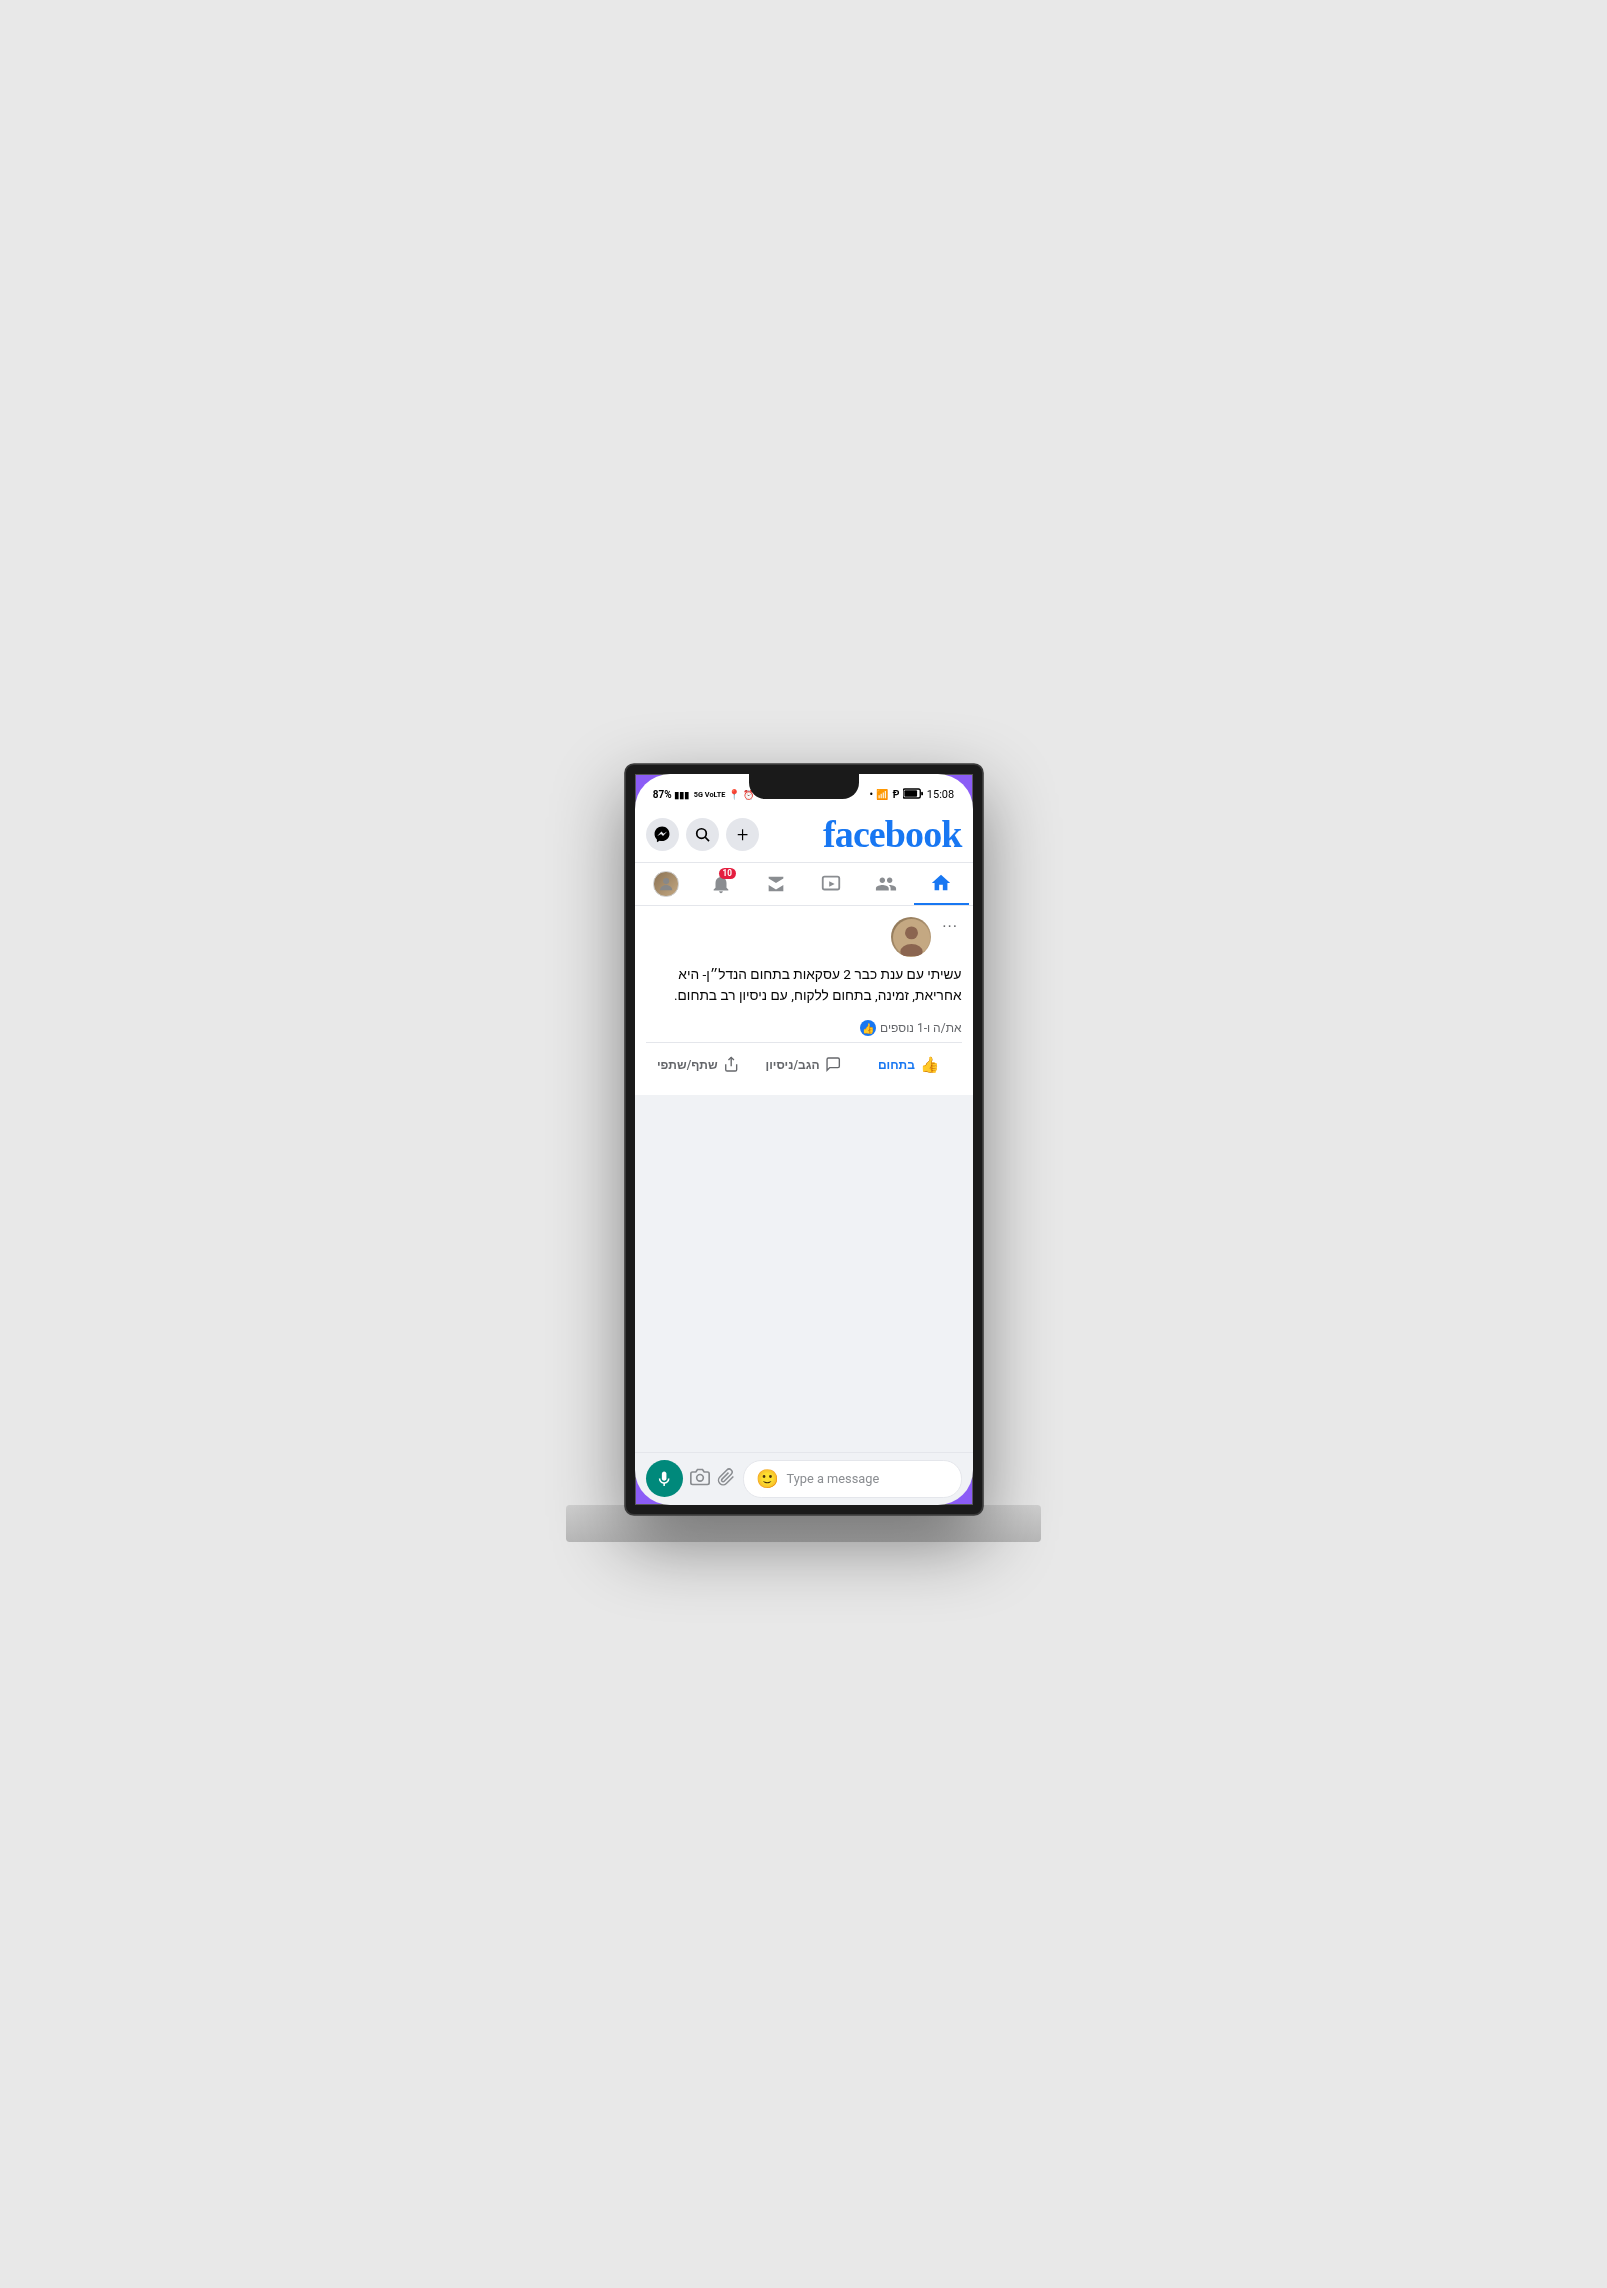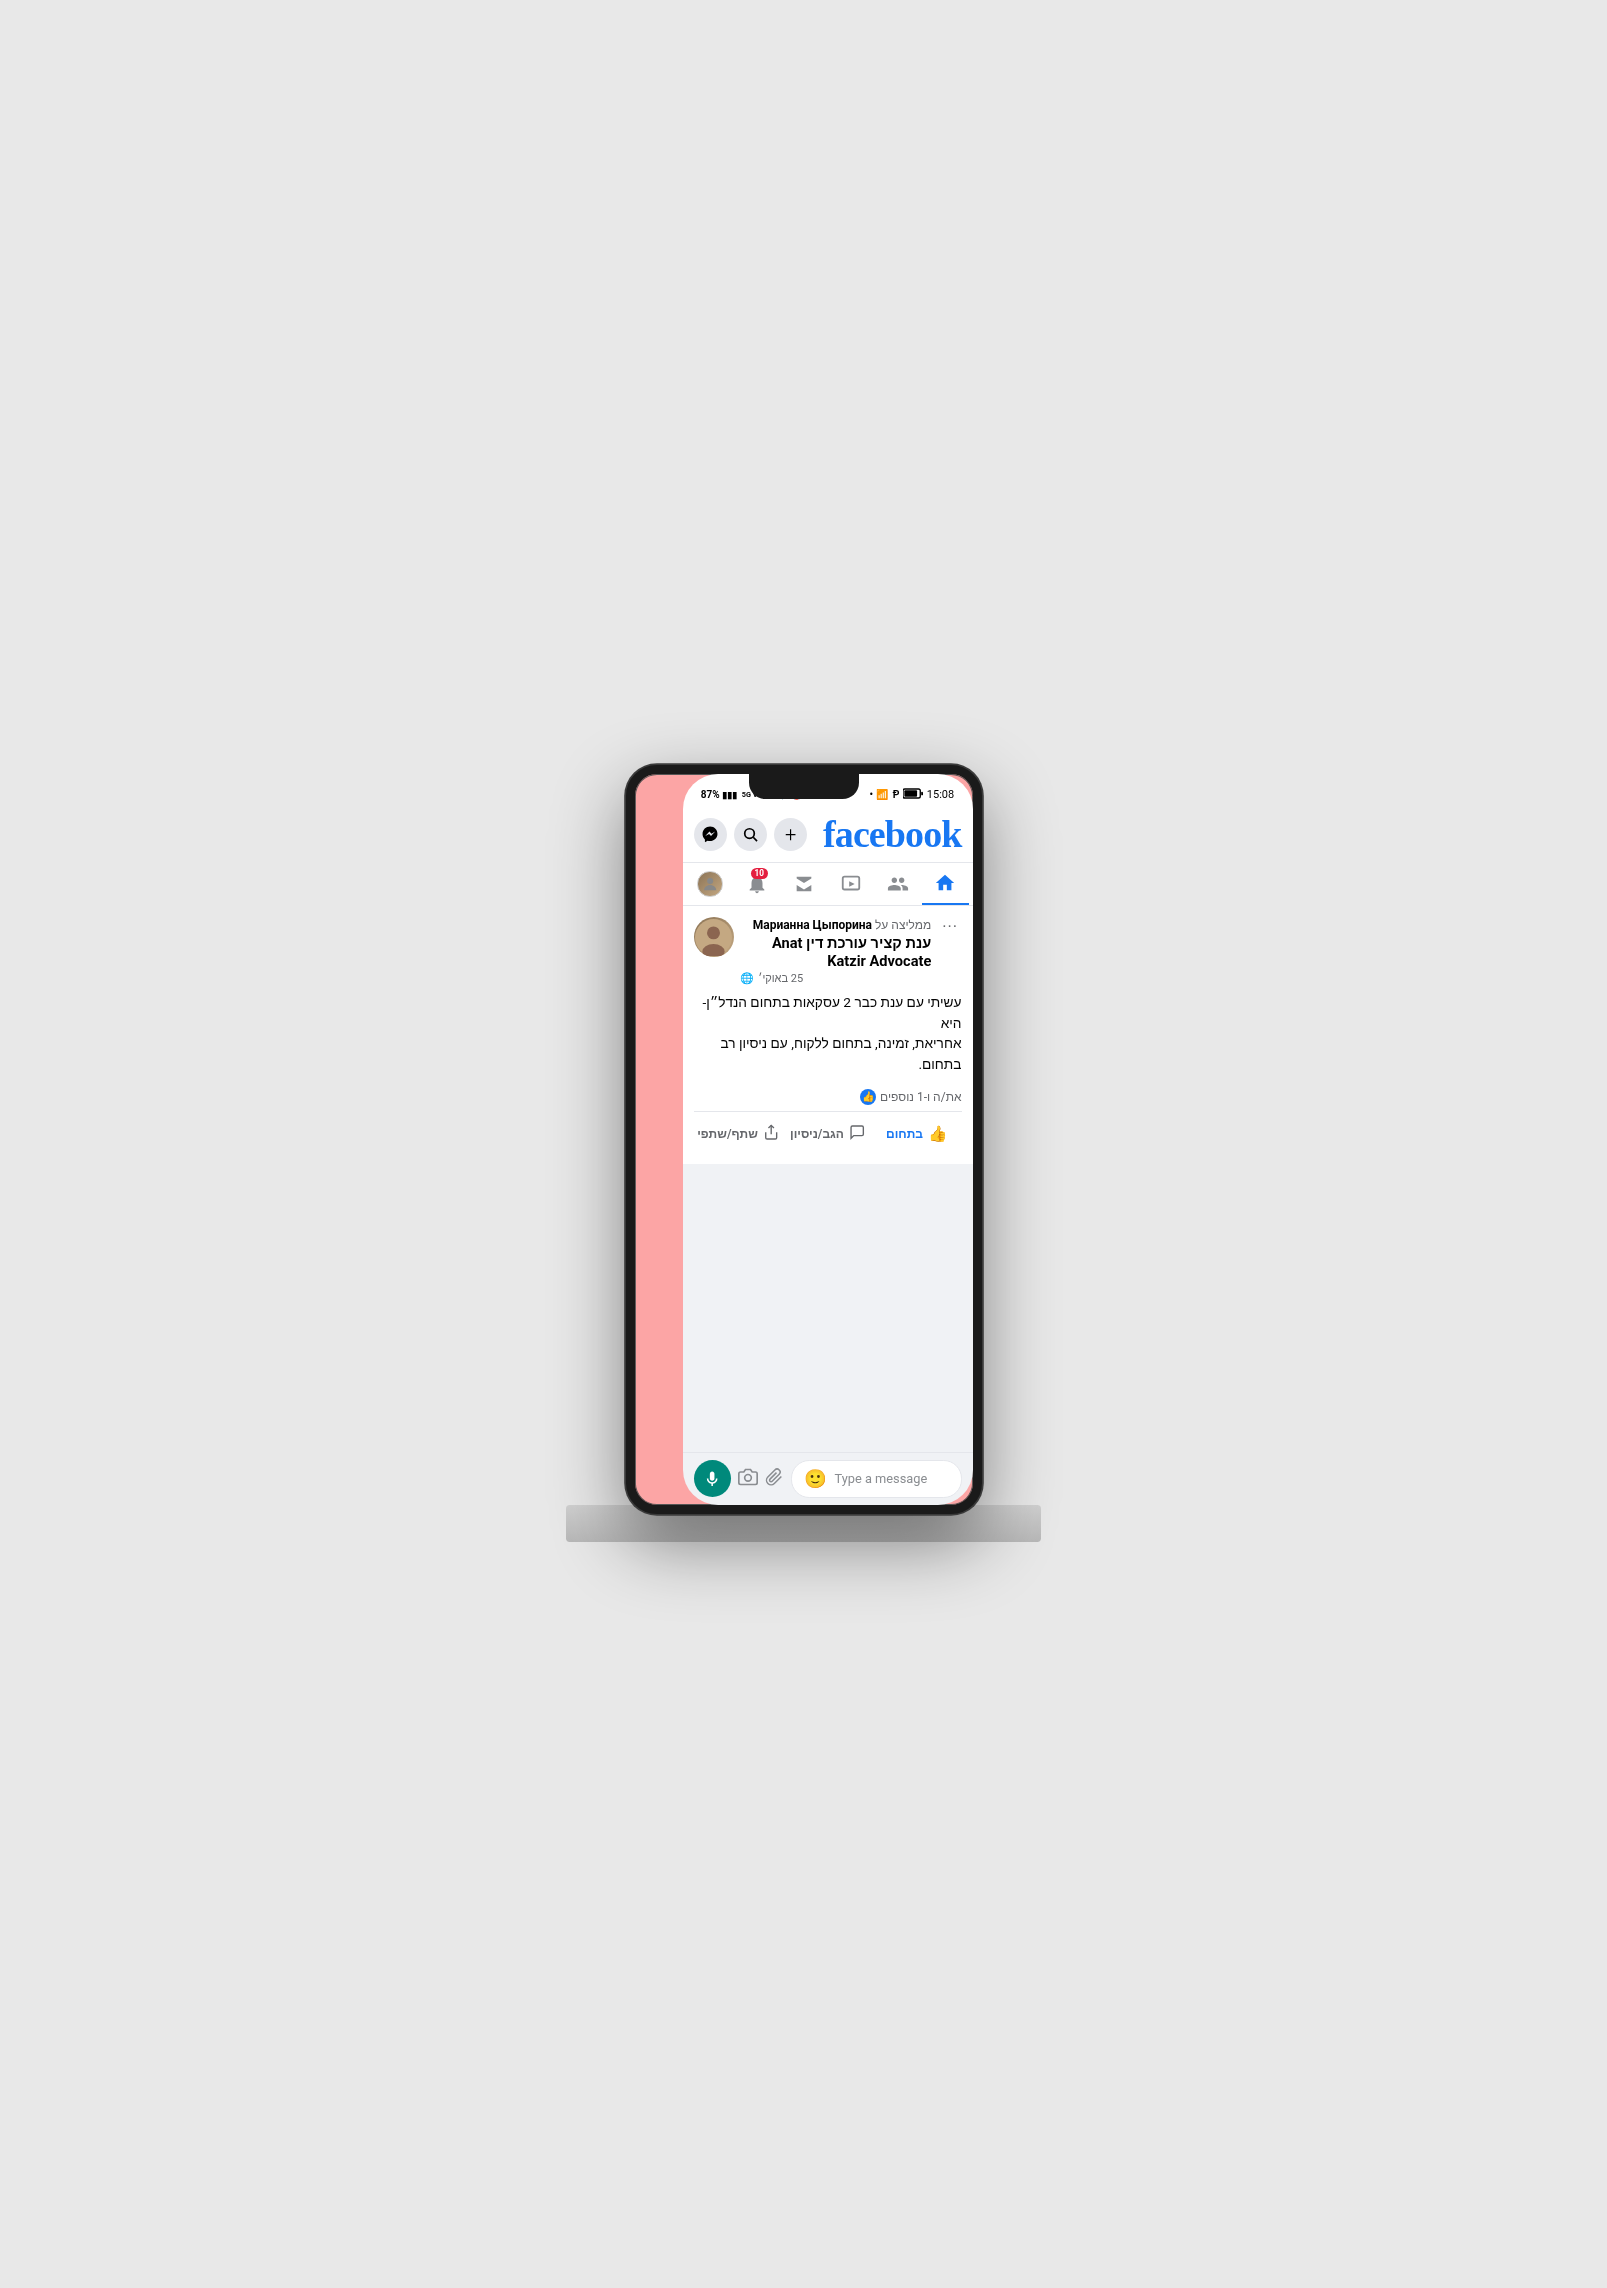--- a/index.html
+++ b/index.html
@@ -17,32 +17,31 @@
       width: 420px;
       padding: 37px 0 18.3px;
       display: flex;
       flex-direction: column;
       align-items: center;
     }
 
     .phone {
       width: 356px;
       height: 749px;
-      background: #fca5a5;
-      border-radius: 31px;
+      background: #8b5cf6;
+      border-radius: 8px;
       border: 9.1px solid #1a1a1a;
       box-shadow:
         0 0 0 1.8px #3a3a3a,
         0 27.4px 73px rgba(0,0,0,0.45),
         inset 0 0 0 0.9px #555;
       position: relative;
       overflow: hidden;
       display: flex;
       flex-direction: column;
-      padding-left: 48px;
     }
 
     
     .phone::before {
       content: '';
       position: absolute;
       top: 0;
       left: 50%;
       transform: translateX(-50%);
       width: 110px;
@@ -528,35 +527,20 @@
           </div>
         </div>
       </div>
 
       <div class="fb-feed">
 
         <div class="post-card">
 
           <div class="post-header">
             <div class="post-more-btn">···</div>
-            <div class="post-meta">
-              <div class="post-author-line">
-                <span class="post-recommends">ממליצה על</span>
-                <span> </span>
-                <span class="post-author-name">Марианна Цыпорина</span>
-              </div>
-              <span class="post-page-name">
-                <span style="font-weight:700;">ענת</span>
-                <span> קציר עורכת דין Anat Katzir Advocate</span>
-              </span>
-              <div class="post-timestamp">
-                <span>25 באוקי׳</span>
-                <span class="globe-icon">🌐</span>
-              </div>
-            </div>
             <div class="post-avatar">
 
               <svg width="37" height="37" viewBox="0 0 40 40">
                 <circle cx="20" cy="20" r="20" fill="#c4a882"></circle>
                 <circle cx="20" cy="15" r="7" fill="#8b6550"></circle>
                 <ellipse cx="20" cy="35" rx="12" ry="8" fill="#8b6550"></ellipse>
               </svg>
             </div>
           </div>
 

